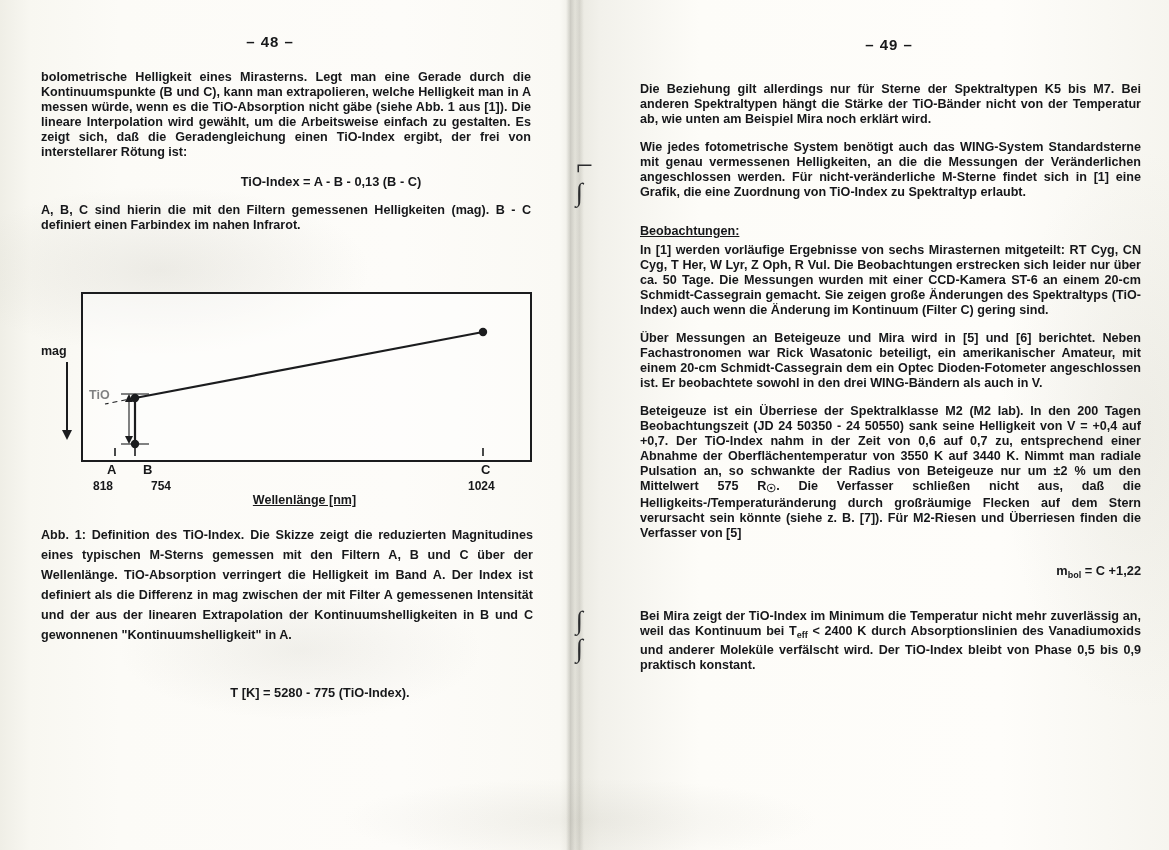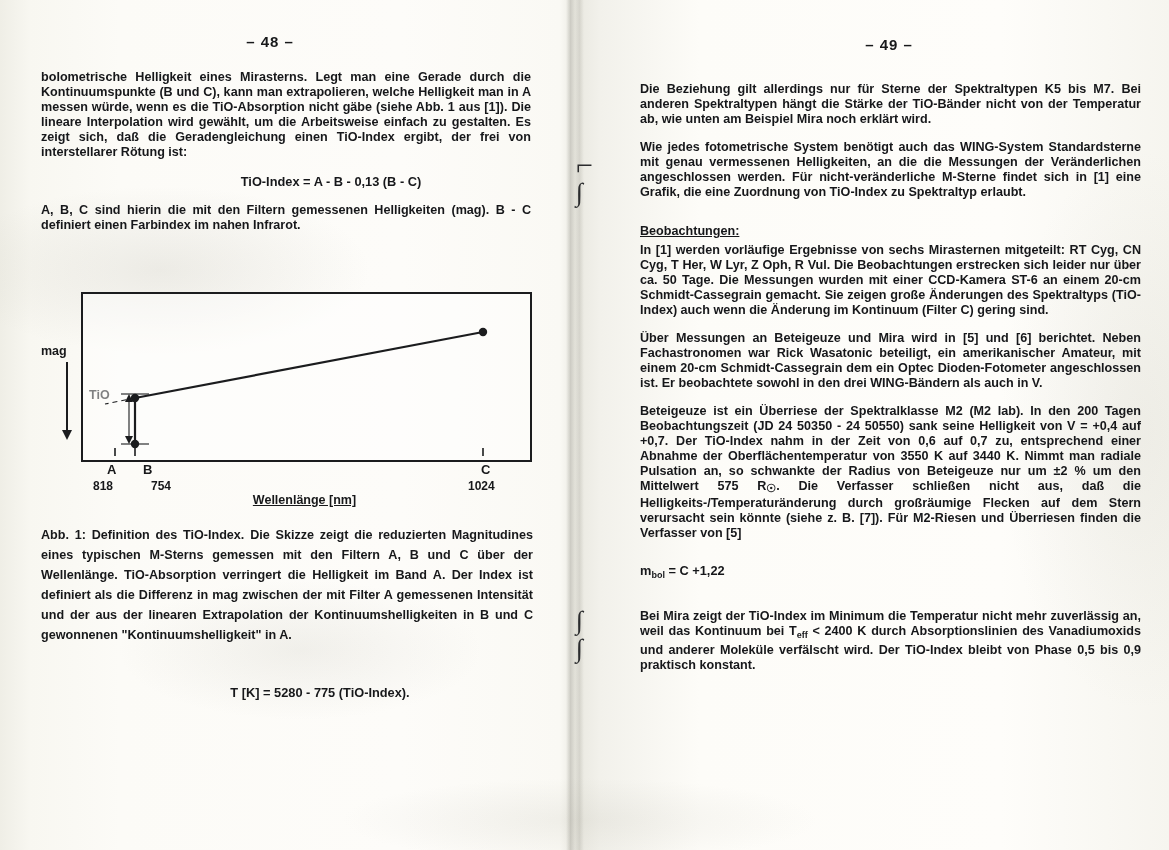--- a/index.html
+++ b/index.html
@@ -50,21 +50,21 @@
     line-height:15.0px;
     text-align:justify;
     font-weight:bold;
     color:#16171a;
   }
   .left .col { position:absolute; left:41px; width:490px; }
   .right .col { position:absolute; left:56px; width:501px;margin-top:12px; }
 
   p { margin:0 0 13px 0; }
   .eq {
-    text-align:left;
+    text-align:right;
     font-weight:bold;
     margin:14px 0 14px 0;
     font-size:12.8px;
   }
   .eq.indent-left { text-align:center; padding-left:90px; }
   .sub { font-size:9px; vertical-align:-3px; }
   .uline { text-decoration:underline; }
 
   
   .figure {

